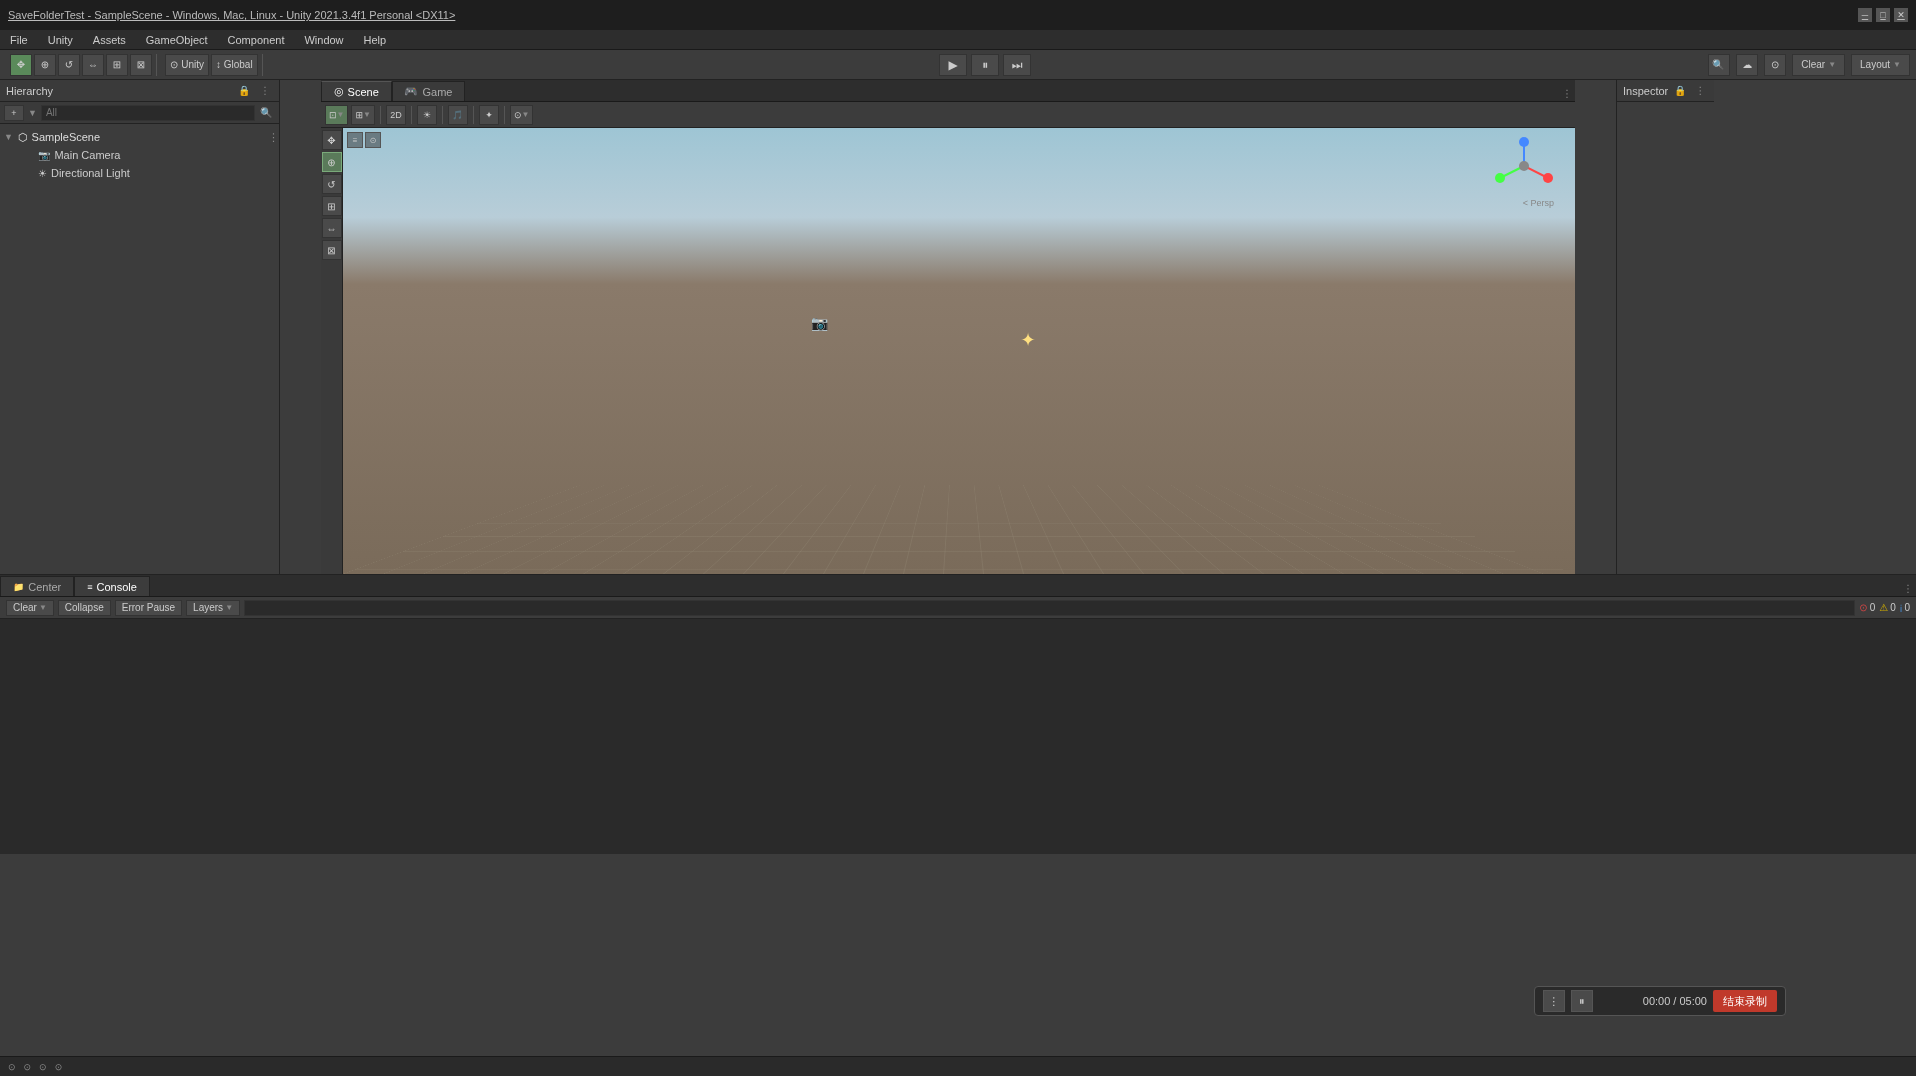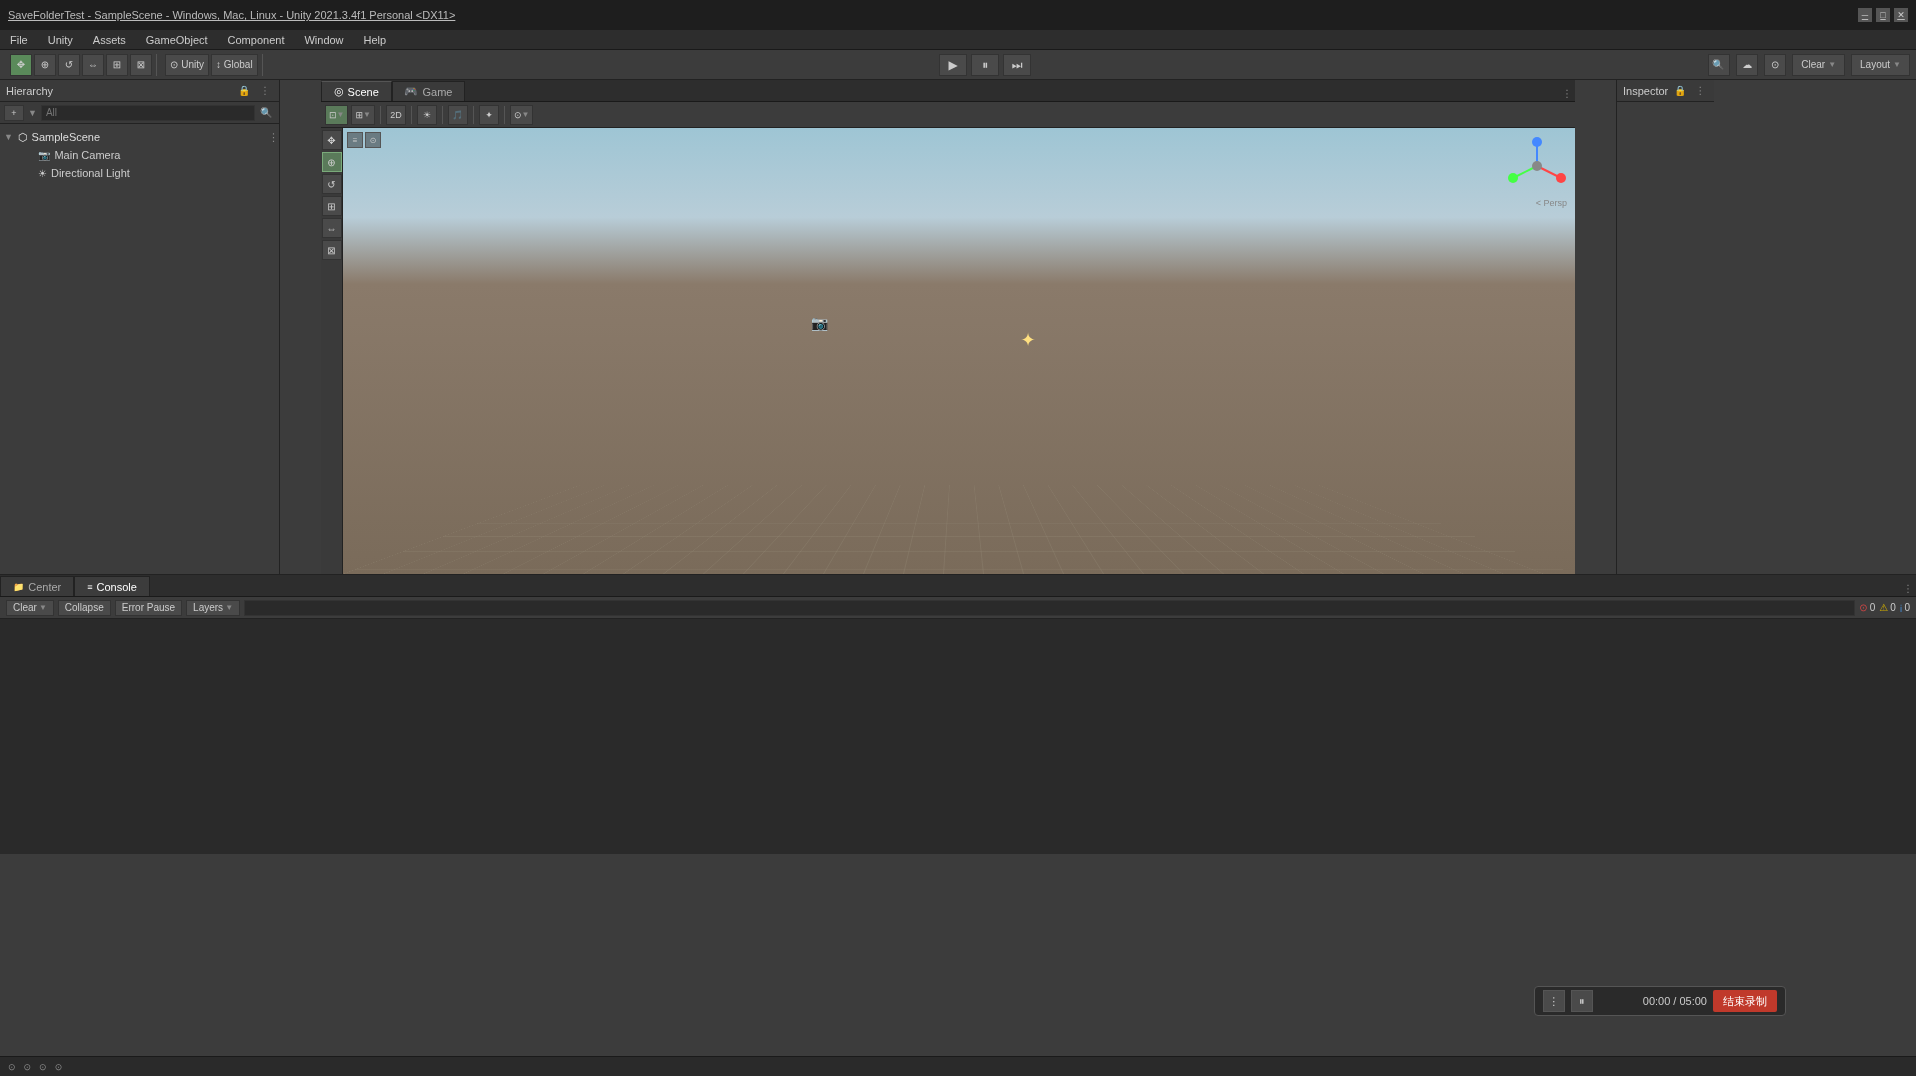--- a/index.html
+++ b/index.html
@@ -440,21 +440,21 @@
 
     
     ::-webkit-scrollbar { width: 8px; height: 8px; }
     ::-webkit-scrollbar-track { background: #2a2a2a; }
     ::-webkit-scrollbar-thumb { background: #555; }
 
     
     .gizmo-overlay {
       position: absolute;
       top: 8px;
-      right: 8px;
+      right: 21px;
       width: 60px;
       height: 60px;
     }
     .persp-label {
       position: absolute;
       bottom: -12px;
       right: 0;
       font-size: 9px;
       color: #888;
       text-align: right;

